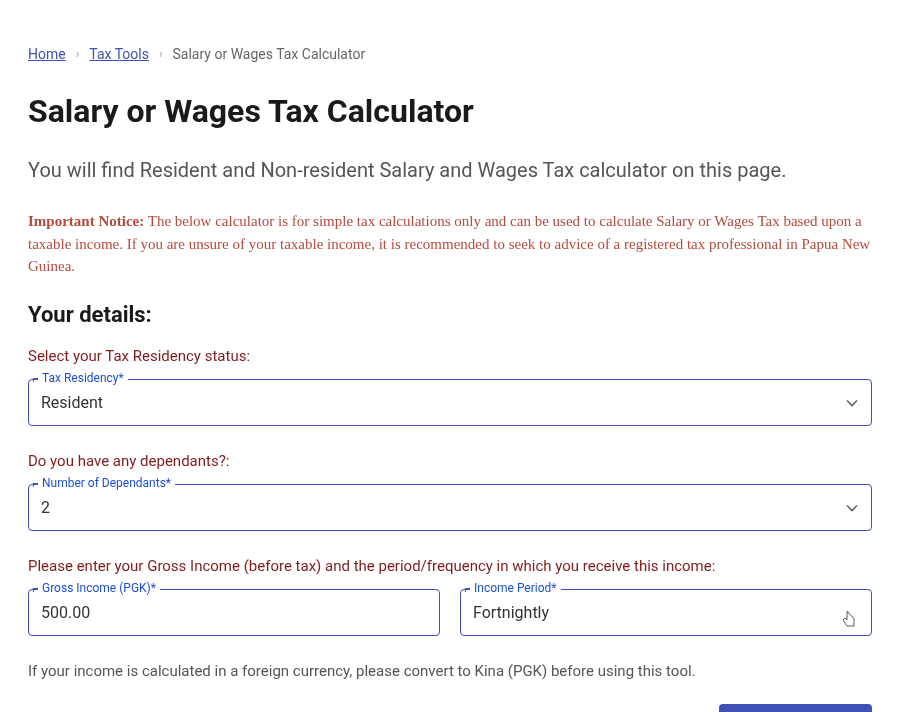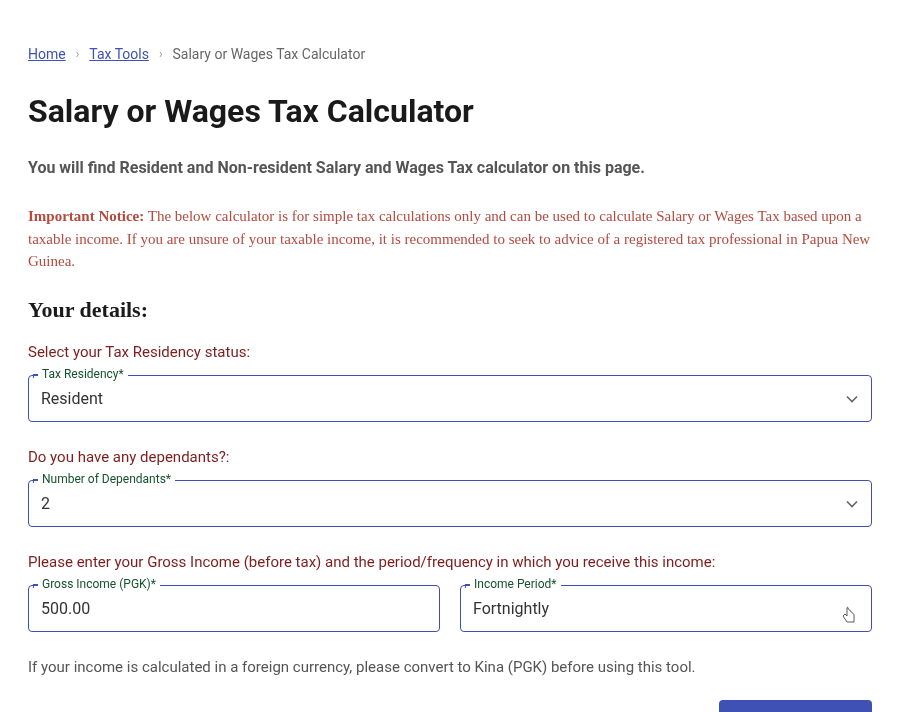--- a/index.html
+++ b/index.html
@@ -35,41 +35,40 @@
     .breadcrumb-current {
       color: #666;
     }
     h1 {
       font-size: 32px;
       font-weight: 700;
       color: #1a1a1a;
       margin-bottom: 28px;
     }
     .subtitle {
-      font-size: 16px;
+      font-size: 20px;
       color: #555;
-      font-weight: 700;
+      font-weight: 400;
       margin-bottom: 28px;
     }
     .notice {
       font-size: 15px;
       color: #b54a3e;
       margin-bottom: 24px;
       line-height: 1.5;
       font-family: Liberation Serif, serif;
     }
     .notice-label {
       font-weight: 700;
     }
     h2 {
       font-size: 22px;
       font-weight: 700;
       color: #1a1a1a;
       margin-bottom: 20px;
-      font-family: Liberation Serif, serif;
     }
     .field-description {
       font-size: 15px;
       color: #7f1d1d;
       margin-bottom: 14px;
     }
     .form-group {
       position: relative;
       margin-bottom: 26px;
     }
@@ -82,21 +81,21 @@
       position: relative;
       flex: 1;
     }
     .floating-label {
       position: absolute;
       top: -8px;
       left: 10px;
       background: #fff;
       padding: 0 4px;
       font-size: 12px;
-      color: #14532d;
+      color: #1d4ed8;
     }
     .notch-left {
       position: absolute;
       top: -8px;
       left: 4px;
       color: #3f51b5;
       font-size: 14px;
       line-height: 14px;
       pointer-events: none;
     }

